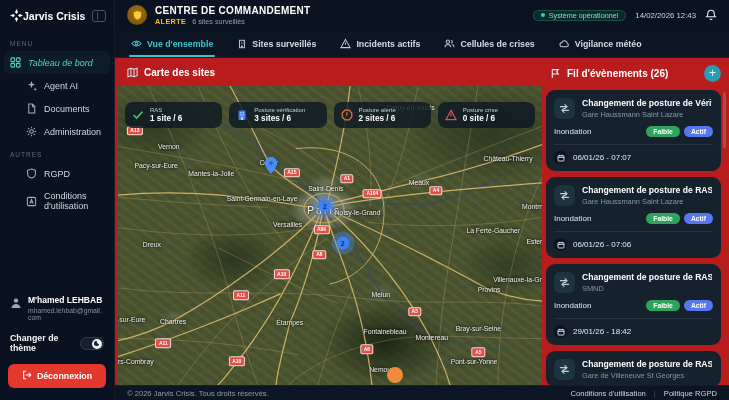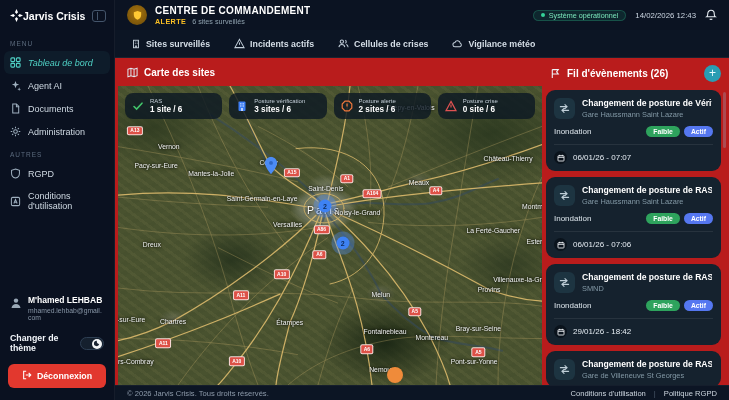--- a/index.html
+++ b/index.html
@@ -10,21 +10,21 @@
   
   .sidebar { position:absolute; left:0; top:0; bottom:0; width:115px; background:#0a1120;
     border-right:1px solid rgba(255,255,255,.05); display:flex; flex-direction:column; z-index:30; }
   .brand-row { display:flex; align-items:center; gap:0; padding:9px 8px 10px 10px; }
   .brand-logo { color:#fff; display:flex; }
   .brand-name { font-size:10.5px; font-weight:bold; color:#fff; flex:1; }
   .collapse-btn { width:14px; height:12px; border:1px solid #44556b; border-radius:3px; position:relative; cursor:pointer; }
   .collapse-btn::after { content:""; position:absolute; left:4px; top:1px; bottom:1px; width:1px; background:#44556b; }
   .side-section { font-size:6.5px; letter-spacing:1px; color:#5c6b7e; padding:8px 10px 4px; }
   .side-item { display:flex; align-items:center; gap:7px; padding:6px 10px; font-size:9px;
-    color:#cfd9e2; cursor:pointer; }
+    color:#cfd9e2; cursor:pointer;margin-left:16px; }
   .side-item .sicon { display:flex; color:#9fb0bf; }
   .side-item.active { color:#4fd1c5; background:rgba(79,209,197,.06); border-radius:6px; margin:0 4px; padding:6px 6px;font-style:italic; }
   .side-item.active .sicon { color:#4fd1c5; }
   .side-spacer { flex:1; }
   .user-block { display:flex; align-items:flex-start; gap:6px; padding:6px 10px 4px; }
   .user-names { display:flex; flex-direction:column; }
   .user-name { font-size:8.5px; font-weight:bold; color:#fff; }
   .user-email { font-size:6.8px; color:#8795a5; margin-top:2px; word-break:break-all; }
   .theme-row { display:flex; align-items:center; justify-content:space-between; padding:8px 10px 4px; }
   .theme-label { font-size:8.8px; font-weight:bold; color:#f1f5f9; }
@@ -88,21 +88,21 @@
     text-shadow:0 0 2px rgba(0,0,0,.95), 0 0 4px rgba(0,0,0,.7); white-space:nowrap; }
   .maplabel.big { font-size:10.5px; letter-spacing:2px; color:#fff; }
   .roadbadge { position:absolute; transform:translate(-50%,-50%); background:#dd5147; color:#fff;
     font-size:5px; font-weight:bold; padding:.5px 2.5px; border-radius:2px; border:1px solid rgba(255,255,255,.8); line-height:1.3; }
   .cluster { position:absolute; transform:translate(-50%,-50%); width:13px; height:13px; border-radius:50%;
     background:#3e82f4; box-shadow:0 0 0 5px rgba(77,139,245,.35); color:#0d2a5c; font-size:7px; font-weight:bold;
     display:flex; align-items:center; justify-content:center; cursor:pointer; }
   .pin { position:absolute; transform:translate(-50%,-90%); cursor:pointer; }
   .dot-marker { position:absolute; transform:translate(-50%,-50%); width:16px; height:16px; border-radius:50%;
     background:#ef8b3a; cursor:pointer; }
-  .status-row { position:absolute; left:7px; right:7px; top:7px; display:grid; grid-template-columns:repeat(4,1fr); gap:7px; }
+  .status-row { position:absolute; left:7px; right:7px; top:16px; display:grid; grid-template-columns:repeat(4,1fr); gap:7px; }
   .scard { background:rgba(12,24,35,.82); border-radius:8px; padding:5px 7px; display:flex; align-items:center; gap:6px; }
   .scard .sico { display:flex; flex:none; }
   .scard .stxt { display:flex; flex-direction:column; }
   .scard .slabel { font-size:6px; color:#c2cdd7; white-space:nowrap; }
   .scard .svalue { font-size:8.2px; font-weight:bold; color:#fff; margin-top:1px; }
 
   
   .events-panel { position:absolute; left:431px; right:2px; top:0; bottom:0; }
   .ev-head { height:30px; display:flex; align-items:center; gap:6px; padding:0 6px 0 4px; }
   .ev-title { font-size:10px; font-weight:bold; color:#fff; flex:1; }
@@ -269,20 +269,29 @@
       <span class="datetime">14/02/2026 12:43</span>
       <span class="bell">
         <svg width="12" height="12" viewBox="0 0 12 12" fill="none" stroke="currentColor" stroke-width="1.1">
             <path d="M6 1.3a3.2 3.2 0 0 1 3.2 3.2c0 2.6 1 3.2 1 3.2H1.8s1-.6 1-3.2A3.2 3.2 0 0 1 6 1.3zM4.8 9.7a1.3 1.3 0 0 0 2.4 0"></path>
           </svg>
       </span>
     </span>
   </header>
 
   <nav class="tabs">
+    <span class="tab active">
+      <span class="ticon">
+        <svg width="11" height="11" viewBox="0 0 12 12" fill="none" stroke="currentColor" stroke-width="1.1">
+            <path d="M1 6c2.2-3.6 7.8-3.6 10 0-2.2 3.6-7.8 3.6-10 0z"></path>
+            <circle cx="6" cy="6" r="1.5"></circle>
+          </svg>
+      </span>
+      <span>Vue d'ensemble</span>
+    </span>
     <span class="tab">
       <span class="ticon">
         <svg width="10" height="10" viewBox="0 0 12 12" fill="none" stroke="currentColor" stroke-width="1.1">
             <rect x="3" y="1.5" width="6" height="9"></rect>
             <path d="M4.7 3.5h.9M6.9 3.5h.9M4.7 5.5h.9M6.9 5.5h.9M5.3 10.5V8.2h1.4v2.3"></path>
           </svg>
       </span>
       <span>Sites surveillés</span>
     </span>
     <span class="tab">

